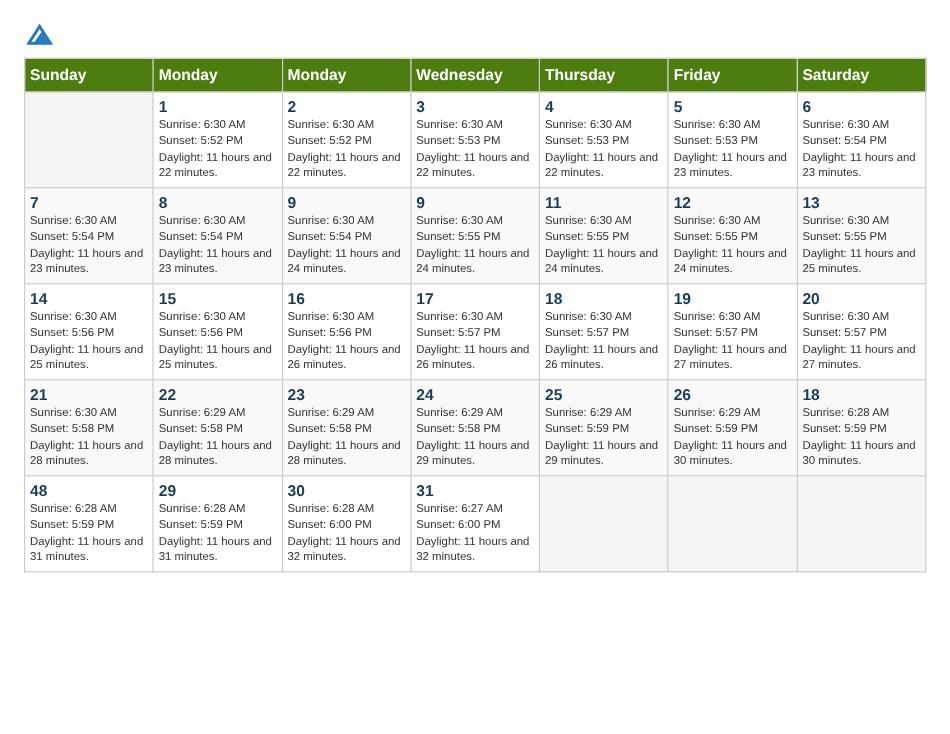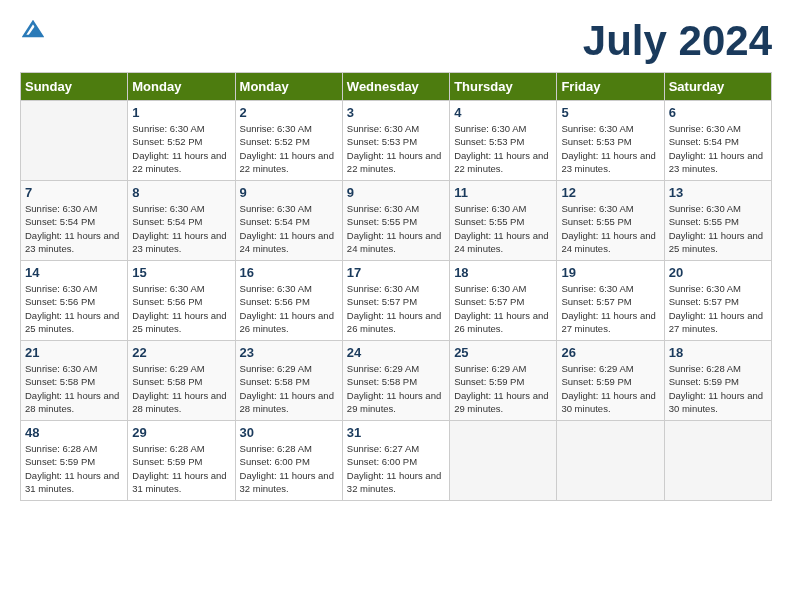--- a/index.html
+++ b/index.html
@@ -89,21 +89,20 @@
 <div class="header">
   <div class="logo">
     <div style="display:flex;align-items:center;">
       <svg width="22" height="18" viewBox="0 0 22 18" style="margin-left:2px;">
         <polygon points="2,16 11,2 20,16" fill="none" stroke="#2a7ab8" stroke-width="2.5"></polygon>
         <polygon points="6,16 13,6 20,16" fill="#2a7ab8"></polygon>
       </svg>
     </div>
   </div>
   <div class="title-block">
-    <div class="month-title">July 2024</div>
   </div>
 </div>
 
 <table>
   <thead>
     <tr id="header-row">
         <th>Sunday</th>
         <th>Monday</th>
         <th>Monday</th>
         <th>Wednesday</th>

